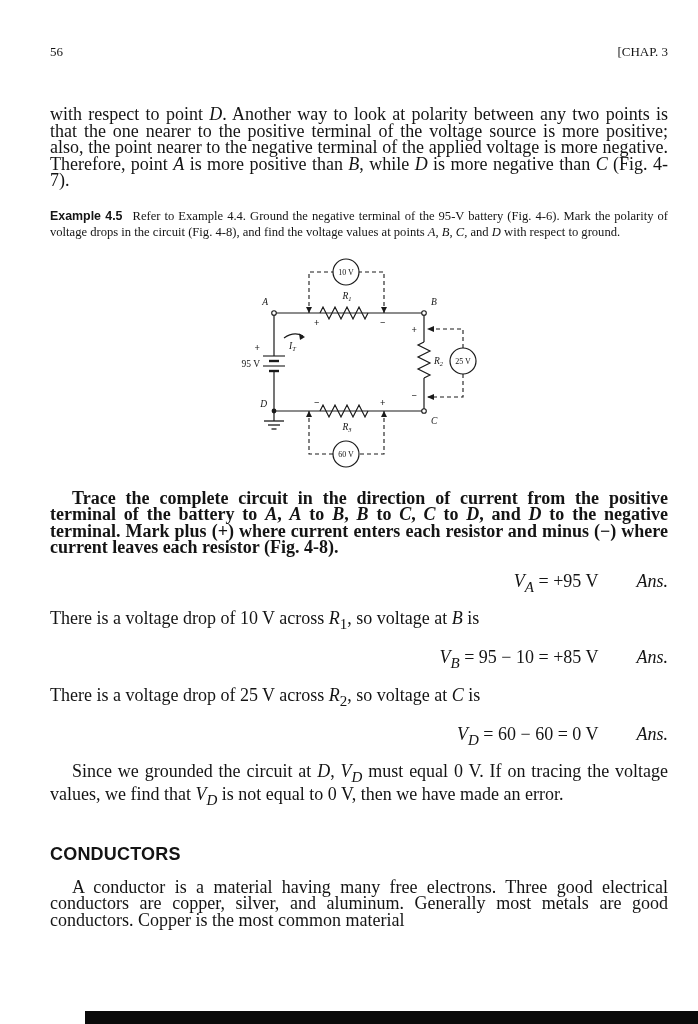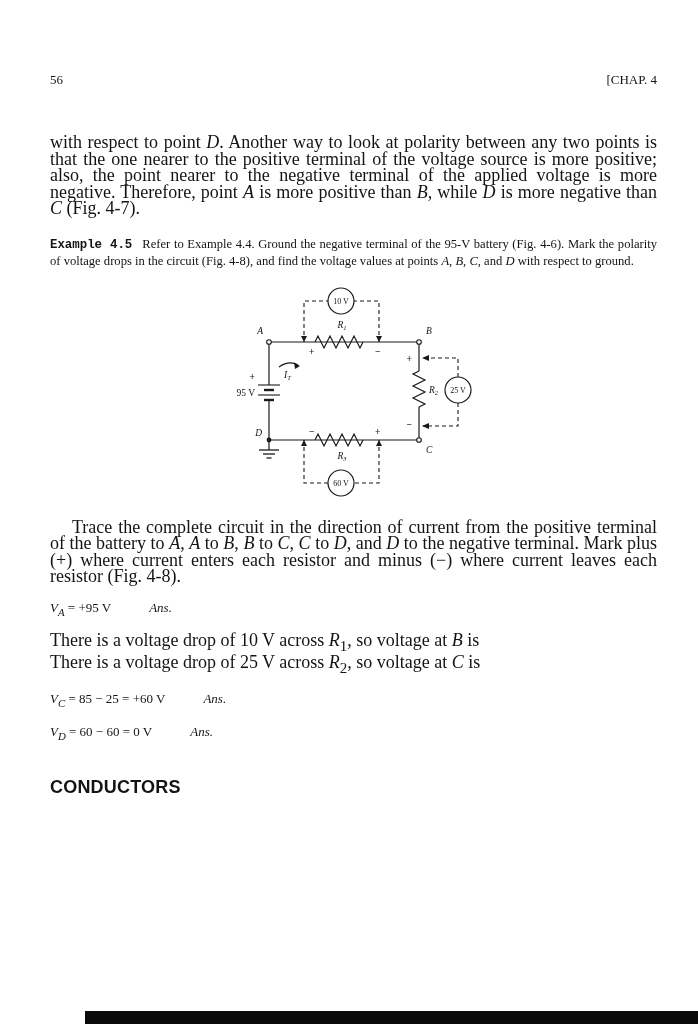--- a/index.html
+++ b/index.html
@@ -3,38 +3,38 @@
 <meta charset="utf-8">
 <style>
   * { margin:0; padding:0; box-sizing:border-box; }
   html,body { background:#ffffff; }
   body {
     width:698px; height:1024px;
     position:relative; overflow:hidden;
     font-family:"Liberation Serif", serif;
     color:#141414;
   }
-  .page { padding:44px 41px 0 50px;margin-top:28px; }
+  .page { padding:44px 30px 0 50px; }
 
   .header { display:flex; justify-content:space-between; align-items:baseline;
             font-size:13px; margin-bottom:46px; }
 
   p.bodytext { font-size:18px; line-height:16.5px; text-align:justify; }
   .indent { text-indent:22px; }
 
   .example { margin-top:19px; font-size:12.6px; line-height:16px; text-align:justify; }
-  .example .lbl { font-family:Liberation Mono, monospace; font-weight:bold;
+  .example .lbl { font-family:Liberation Sans, sans-serif; font-weight:bold;
                   font-size:12.4px; margin-right:10px; }
 
   .fig-wrap { margin-top:16px; text-align:center; }
   .fig-wrap svg { display:block; margin:0 auto; }
   .fig-caption { font-weight:bold; font-size:12.5px; margin-top:5px; text-align:center; }
 
-  .after-fig { margin-top:14px; }
-  .eq { text-align:left; font-size:13px; margin:15px 0; }
+  .after-fig { margin-top:14px;font-weight:bold; }
+  .eq { text-align:right; font-size:18px; margin:15px 0; }
   .eq .ans { font-style:italic; display:inline-block; margin-left:38px; }
 
   .grounded { margin-top:15px; }
 
   .section-heading { font-family:"Liberation Sans", sans-serif; font-weight:bold;
                      font-size:18px; margin-top:36px; letter-spacing:.2px; }
   .conductors-p { margin-top:14px; }
 
   .bottom-bar { position:absolute; left:85px; right:0; bottom:0; height:13px; background:#0a0a0a; }
 
@@ -51,21 +51,21 @@
   text.sign { font-size:9.5px; font-weight:bold; }
   text.mtr { font-size:8px; text-anchor:middle; }
 </style>
 </head>
 <body>
 
 <div class="page">
 
   <div class="header">
     <span>56</span>
-    <span>[CHAP. 4</span>
+    <span>[CHAP. 3</span>
   </div>
 
   <p class="bodytext">with respect to point <i>D</i>. Another way to look at polarity between any two points is that the one nearer to the positive terminal of the voltage source is more positive; also, the point nearer to the negative terminal of the applied voltage is more negative. Therefore, point <i>A</i> is more positive than <i>B</i>, while <i>D</i> is more negative than <i>C</i> (Fig. 4-7).</p>
 
   <p class="example"><span class="lbl">Example 4.5</span><span>Refer to Example 4.4. Ground the negative terminal of the 95-V battery (Fig. 4-6). Mark the polarity of voltage drops in the circuit (Fig. 4-8), and find the voltage values at points <i>A</i>, <i>B</i>, <i>C</i>, and <i>D</i> with respect to ground.</span></p>
 
   <div class="fig-wrap">
     <svg width="250" height="220" viewBox="0 0 250 220">
 
       <g>
@@ -162,26 +162,28 @@
       </g>
     </svg>
   </div>
 
   <p class="bodytext indent after-fig">Trace the complete circuit in the direction of current from the positive terminal of the battery to <i>A</i>, <i>A</i> to <i>B</i>, <i>B</i> to <i>C</i>, <i>C</i> to <i>D</i>, and <i>D</i> to the negative terminal. Mark plus (+) where current enters each resistor and minus (−) where current leaves each resistor (Fig. 4-8).</p>
 
   <div class="eq"><span><i>V<sub>A</sub></i> = +95 V</span><span class="ans">Ans.</span></div>
 
   <p class="bodytext">There is a voltage drop of 10 V across <i>R</i><sub>1</sub>, so voltage at <i>B</i> is</p>
 
+  <div class="eq"><span><i>V<sub>B</sub></i> = 95 − 10 = +85 V</span><span class="ans">Ans.</span></div>
 
   <p class="bodytext">There is a voltage drop of 25 V across <i>R</i><sub>2</sub>, so voltage at <i>C</i> is</p>
 
-  <div class="eq"><span><i>V<sub>C</sub></i> = 85 − 25 = +60 V</span><span class="ans">Ans.</span></div>
 
 
   <div class="eq"><span><i>V<sub>D</sub></i> = 60 − 60 = 0 V</span><span class="ans">Ans.</span></div>
 
+  <p class="bodytext indent grounded">Since we grounded the circuit at <i>D</i>, <i>V<sub>D</sub></i> must equal 0 V. If on tracing the voltage values, we find that <i>V<sub>D</sub></i> is not equal to 0 V, then we have made an error.</p>
 
   <h2 class="section-heading">CONDUCTORS</h2>
+  <p class="bodytext indent conductors-p">A conductor is a material having many free electrons. Three good electrical conductors are copper, silver, and aluminum. Generally most metals are good conductors. Copper is the most common material</p>
 
 </div>
 
 <div class="bottom-bar"></div>
 
 </body></html>

